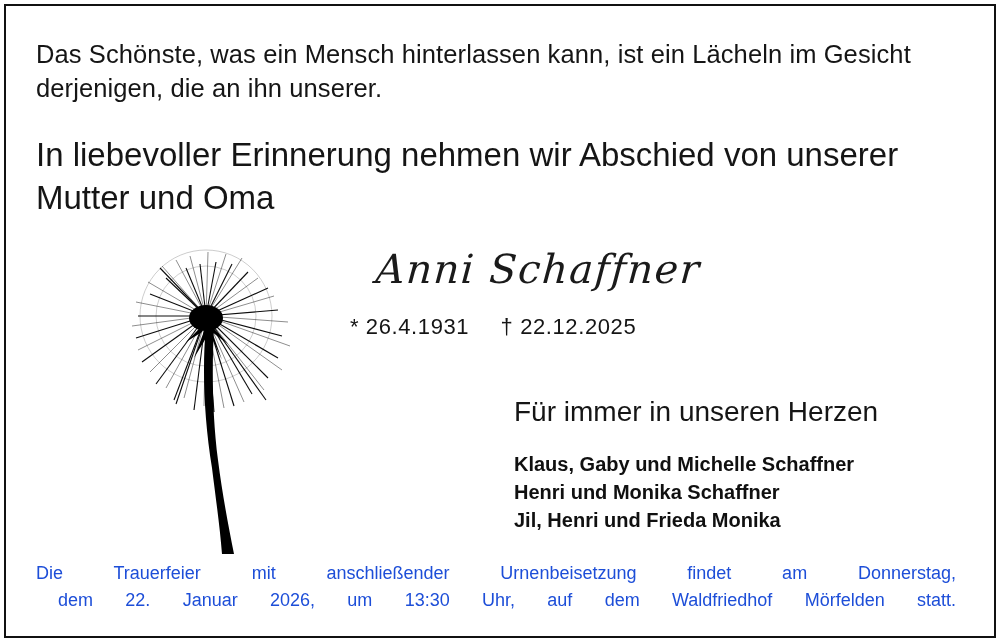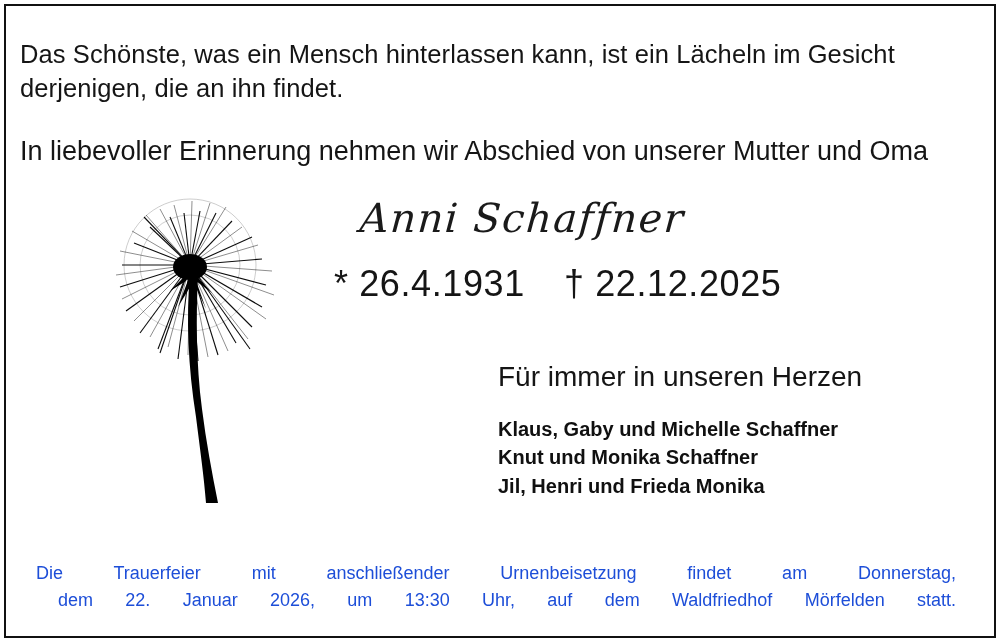--- a/index.html
+++ b/index.html
@@ -28,35 +28,35 @@
     border: 2px solid #111111;
     box-sizing: border-box;
   }
   .content {
     position: absolute;
     left: 0;
     top: 0;
     width: 992px;
     height: 642px;
     box-sizing: border-box;
-    padding: 30px 36px 22px 20px;
+    padding: 30px 36px 22px 36px;
   }
 
   .quote {
     font-size: 25.5px;
     line-height: 1.33;
     letter-spacing: 0.1px;
     margin: 8px 0 0 0;
     color: #151515;
   }
   .quote-line2 {
     display: block;
   }
   .intro {
-    font-size: 27px;
+    font-size: 33px;
     line-height: 1.3;
     margin: 28px 0 0 0;
     color: #151515;
   }
 
   .middle {
     position: relative;
     margin-top: 26px;
     height: 300px;
   }
@@ -79,21 +79,21 @@
     font-family: "DejaVu Serif", serif;
     font-style: italic;
     font-size: 40px;
     letter-spacing: 1.5px;
     color: #1a1a1a;
     margin: 0 0 0 40px;
     white-space: nowrap;
     transform: skewX(-4deg);
   }
   .dates {
-    font-size: 36px;
+    font-size: 22px;
     letter-spacing: 0.6px;
     margin: 22px 0 0 14px;
     color: #151515;
     white-space: nowrap;
   }
   .dates .sep {
     display: inline-block;
     width: 18px;
   }
 
@@ -137,21 +137,21 @@
 <body>
 
 <div id="obituary">
 
   <div class="frame-outer"></div>
 
   <div class="content">
 
     <p class="quote">
       <span>Das Schönste, was ein Mensch hinterlassen kann, ist ein Lächeln im Gesicht</span>
-      <span class="quote-line2">derjenigen, die an ihn findet.</span>
+      <span class="quote-line2">derjenigen, die an ihn unserer.</span>
     </p>
 
     <p class="intro">In liebevoller Erinnerung nehmen wir Abschied von unserer Mutter und Oma</p>
 
     <div class="middle">
 
       <div class="flower">
         <svg viewBox="0 0 240 320" width="240" height="320" aria-hidden="true">
           <g stroke="#000000" fill="none" stroke-width="1">
             <g stroke-width="1.1" opacity="0.95">
@@ -225,21 +225,21 @@
         <div class="dates">
           <span>* 26.4.1931</span>
           <span class="sep"></span>
           <span>† 22.12.2025</span>
         </div>
 
         <div class="farewell">Für immer in unseren Herzen</div>
 
         <div class="family">
           <div>Klaus, Gaby und Michelle Schaffner</div>
-          <div>Knut und Monika Schaffner</div>
+          <div>Henri und Monika Schaffner</div>
           <div>Jil, Henri und Frieda Monika</div>
         </div>
       </div>
 
     </div>
 
     <div class="footer">
       <div class="l1">Die Trauerfeier mit anschließender Urnenbeisetzung findet am Donnerstag,</div>
       <div class="l2">dem 22. Januar 2026, um 13:30 Uhr, auf dem Waldfriedhof Mörfelden statt.</div>
     </div>

